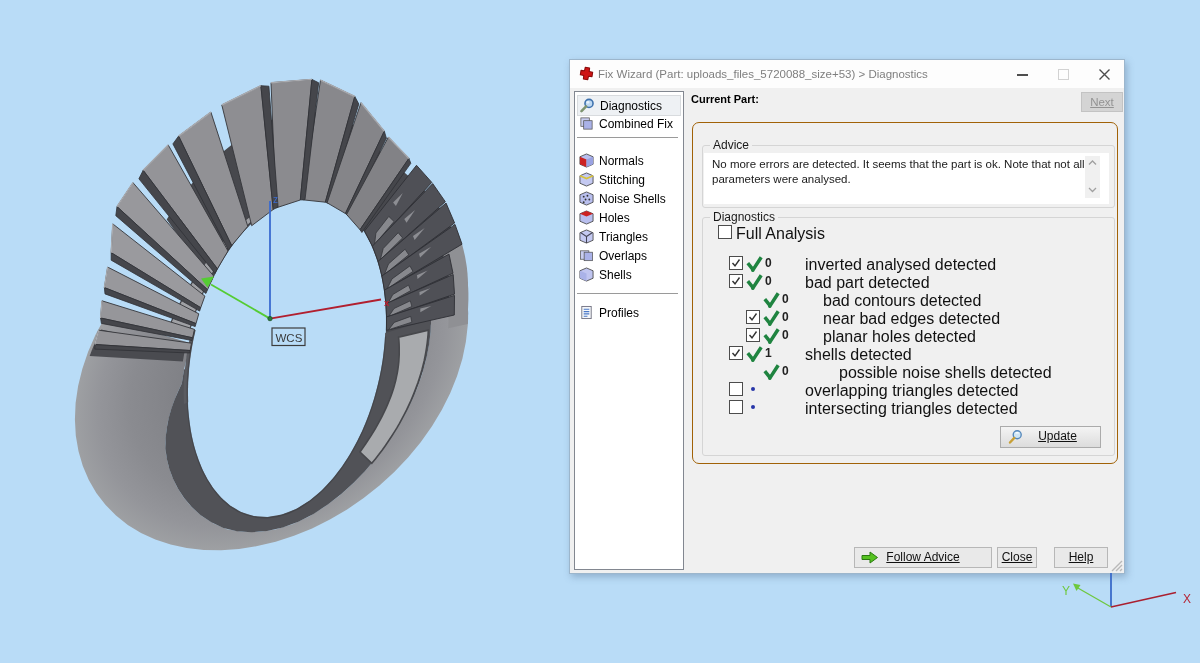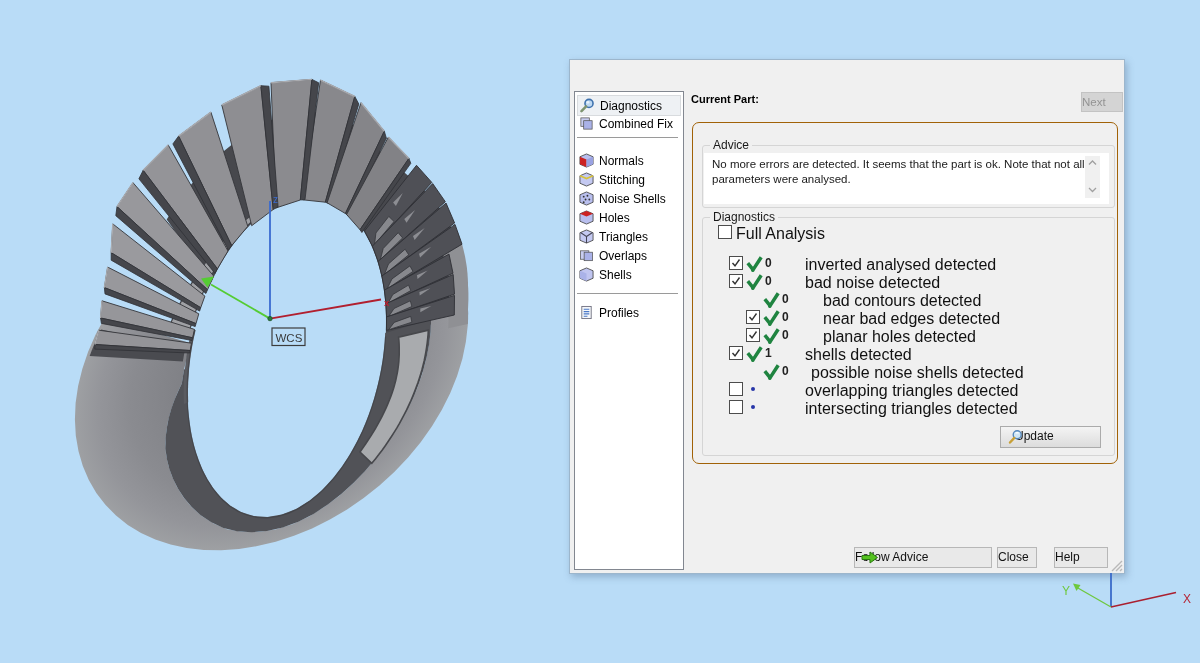--- a/index.html
+++ b/index.html
@@ -15,21 +15,21 @@
   #leftpanel{position:absolute;left:4px;top:31px;width:108px;height:477px;background:#fff;
              border:1px solid #828790;}
   .litem{position:absolute;left:2px;height:19px;width:102px;font-size:12px;color:#000;}
   .litem .lic{position:absolute;left:2px;top:2px;width:15px;height:15px;}
   .litem .ltx{position:absolute;left:22px;top:3px;white-space:nowrap;}
   .lsep{position:absolute;left:2px;width:101px;height:1px;background:#9a9a9a;}
   
   .gbox{position:absolute;border:1px solid #d5d5d5;border-radius:3px;}
   .glab{position:absolute;top:-8px;left:7px;background:#f0f0f0;padding:0 3px;font-size:12px;color:#1a1a1a;}
   .btn{position:absolute;background:#e9e9e9;border:1px solid #b7b7b7;font-size:12px;color:#111;
-       text-align:left;}
+       text-align:center;text-decoration:underline;}
   .cb{position:absolute;width:12px;height:12px;background:#fff;border:1px solid #4c4c4c;}
   .row-t{position:absolute;font-size:16px;color:#111;white-space:nowrap;}
   .cnt{position:absolute;font-size:12px;font-weight:bold;color:#222;}
   .dot{position:absolute;width:4px;height:4px;border-radius:50%;background:#2736a8;}
 </style>
 </head>
 <body>
 
 <svg class="abs" style="left:0;top:0;" width="1200" height="663" viewBox="0 0 1200 663">
     <defs>
@@ -113,20 +113,33 @@
 <line x1="270" y1="318.6" x2="211" y2="284.5" stroke="#55cc33" stroke-width="1.8"></line>
 <path d="M201 278.5 l13 -2 l-6.5 11 z" fill="#55cc33"></path>
 <line x1="270" y1="318.6" x2="381" y2="299.5" stroke="#b11f2f" stroke-width="1.8"></line>
 <text x="384" y="306" font-size="9.5" font-weight="bold" fill="#c21f2f" font-family="Liberation Sans">x</text>
 <circle cx="270" cy="318.6" r="2.2" fill="#2a7a3a" stroke="#1d5527" stroke-width="0.8"></circle>
 <rect x="272" y="328" width="33" height="17.5" fill="none" stroke="#3c3c3c" stroke-width="1.2"></rect>
 <text x="275.5" y="341.5" font-size="11.5" fill="#3a3a3a" font-family="Liberation Sans">WCS</text>
 </svg>
 
 <div id="dlg" class="abs">
+  <div id="titlebar">
+    <svg class="abs" style="left:9px;top:6px" width="15" height="15" viewBox="0 0 15 15">
+      <g transform="rotate(9 7.5 7.5)">
+          <path d="M5.3 1.6 L9.7 1.6 L9.9 5.1 L13.4 5.3 L13.4 9.7 L9.9 9.9 L9.7 13.4 L5.3 13.4 L5.1 9.9 L1.6 9.7 L1.6 5.3 L5.1 5.1 Z" fill="#cf1414" stroke="#8a0d0d" stroke-width="1.1" stroke-linejoin="round"></path>
+        </g>
+    </svg>
+    <div id="title">Fix Wizard (Part: uploads_files_5720088_size+53) &gt; Diagnostics</div>
+    <div class="abs" style="left:447px;top:14px;width:11px;height:1.5px;background:#4e4e4e;"></div>
+    <div class="abs" style="left:488px;top:9px;width:9px;height:9px;border:1.2px solid #d2d2d2;"></div>
+    <svg class="abs" style="left:528px;top:8px;" width="13" height="13" viewBox="0 0 13 13">
+        <path d="M1.5 1.5 L11.5 11.5 M11.5 1.5 L1.5 11.5" stroke="#4c4c4c" stroke-width="1.4"></path>
+      </svg>
+  </div>
 
   <div id="leftpanel">
 
     <div class="litem" style="top:3px;background:#eef1f4;border:1px solid #d8dbde;">
       <svg class="lic" viewBox="0 0 16 16">
           <circle cx="9.6" cy="5.8" r="4.3" fill="#bdd8f2" stroke="#3d71ad" stroke-width="1.7"></circle>
           <circle cx="8.4" cy="4.6" r="1.5" fill="#e8f2fb"></circle>
           <path d="M6.5 9 L1.6 14" stroke="#7e9470" stroke-width="2.7" stroke-linecap="round"></path>
         </svg>
       <div class="ltx">Diagnostics</div>
@@ -239,21 +252,21 @@
       <div class="cnt" style="left:62px;top:38px;">0</div>
       <div class="row-t" style="left:102px;top:38px;">inverted analysed detected</div>
       <div class="cb" style="left:26px;top:56px;"></div>
       <svg class="abs" style="left:28px;top:58px;" width="10" height="10" viewBox="0 0 10 10">
           <path d="M1.5 5 L4 7.8 L8.5 1.5" fill="none" stroke="#333" stroke-width="1.4"></path>
         </svg>
       <svg class="abs" style="left:43px;top:55px;" width="17" height="17" viewBox="0 0 17 17">
           <path d="M1.8 8.2 L6.4 13.8 L6.8 15.2 L7.8 13.6 L15.2 2.2" fill="none" stroke="#1f8440" stroke-width="3.5" stroke-linejoin="round"></path>
         </svg>
       <div class="cnt" style="left:62px;top:56px;">0</div>
-      <div class="row-t" style="left:102px;top:56px;">bad noise detected</div>
+      <div class="row-t" style="left:102px;top:56px;">bad part detected</div>
       <svg class="abs" style="left:60px;top:73px;" width="17" height="17" viewBox="0 0 17 17">
           <path d="M1.8 8.2 L6.4 13.8 L6.8 15.2 L7.8 13.6 L15.2 2.2" fill="none" stroke="#1f8440" stroke-width="3.5" stroke-linejoin="round"></path>
         </svg>
       <div class="cnt" style="left:79px;top:74px;">0</div>
       <div class="row-t" style="left:120px;top:74px;">bad contours detected</div>
       <div class="cb" style="left:43px;top:92px;"></div>
       <svg class="abs" style="left:45px;top:94px;" width="10" height="10" viewBox="0 0 10 10">
           <path d="M1.5 5 L4 7.8 L8.5 1.5" fill="none" stroke="#333" stroke-width="1.4"></path>
         </svg>
       <svg class="abs" style="left:60px;top:91px;" width="17" height="17" viewBox="0 0 17 17">
@@ -276,21 +289,21 @@
         </svg>
       <svg class="abs" style="left:43px;top:127px;" width="17" height="17" viewBox="0 0 17 17">
           <path d="M1.8 8.2 L6.4 13.8 L6.8 15.2 L7.8 13.6 L15.2 2.2" fill="none" stroke="#1f8440" stroke-width="3.5" stroke-linejoin="round"></path>
         </svg>
       <div class="cnt" style="left:62px;top:128px;">1</div>
       <div class="row-t" style="left:102px;top:128px;">shells detected</div>
       <svg class="abs" style="left:60px;top:145px;" width="17" height="17" viewBox="0 0 17 17">
           <path d="M1.8 8.2 L6.4 13.8 L6.8 15.2 L7.8 13.6 L15.2 2.2" fill="none" stroke="#1f8440" stroke-width="3.5" stroke-linejoin="round"></path>
         </svg>
       <div class="cnt" style="left:79px;top:146px;">0</div>
-      <div class="row-t" style="left:108px;top:146px;">possible noise shells detected</div>
+      <div class="row-t" style="left:136px;top:146px;">possible noise shells detected</div>
       <div class="cb" style="left:26px;top:164px;"></div>
       <div class="dot" style="left:48px;top:169px;"></div>
       <div class="row-t" style="left:102px;top:164px;">overlapping triangles detected</div>
       <div class="cb" style="left:26px;top:182px;"></div>
       <div class="dot" style="left:48px;top:187px;"></div>
       <div class="row-t" style="left:102px;top:182px;">intersecting triangles detected</div>
       <div class="btn" style="left:297px;top:208px;width:99px;height:20px;line-height:19px;background:linear-gradient(#f4f4f4,#dcdcdc);border:1px solid #ababab;">
         <span style="margin-left:14px;">Update</span>
         <svg class="abs" style="left:7px;top:2px;" width="16" height="16" viewBox="0 0 16 16">
             <circle cx="9.2" cy="5.8" r="4" fill="#cfe6f5" stroke="#5588bb" stroke-width="1.4"></circle>

